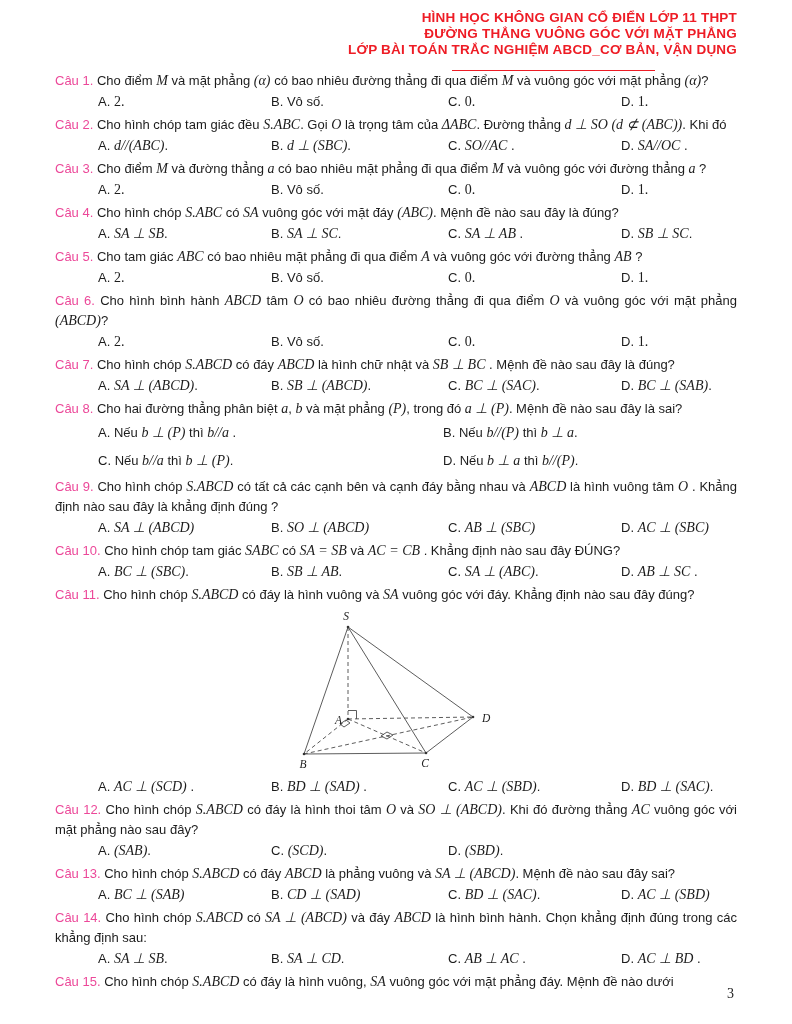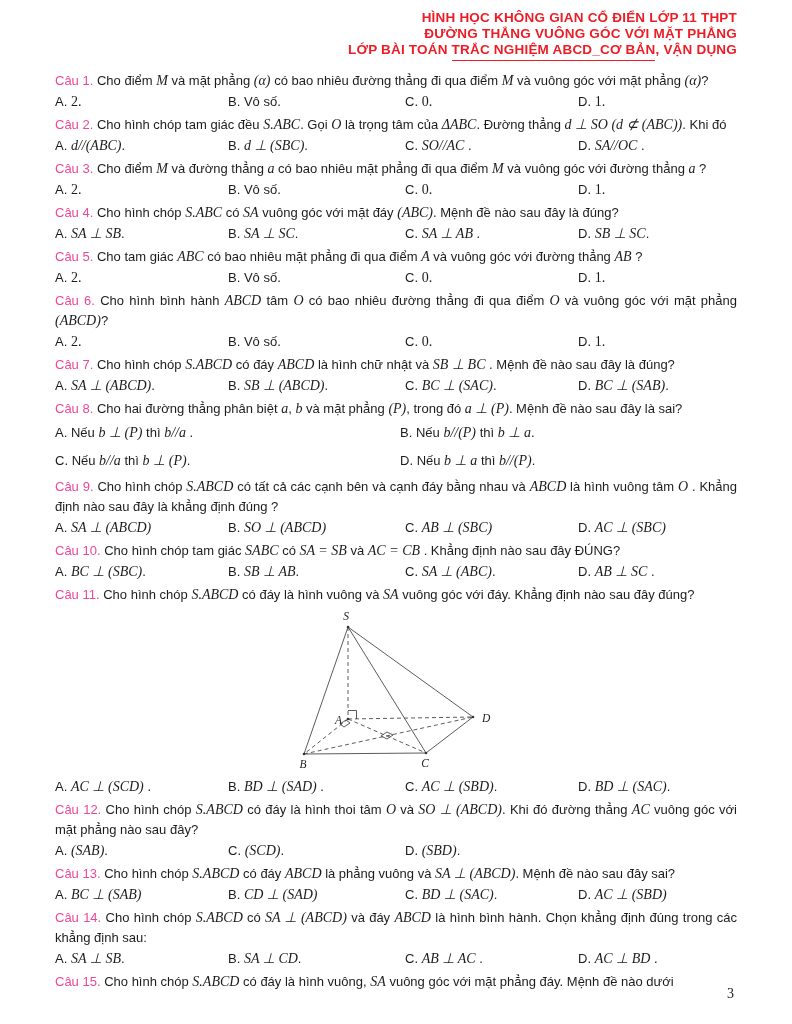--- a/index.html
+++ b/index.html
@@ -4,31 +4,31 @@
 <style>
   html,body{margin:0;padding:0;}
   body{
     width:792px;height:1024px;overflow:hidden;background:#ffffff;
     font-family:"Liberation Sans",sans-serif;font-size:13px;color:#1c1c1c;
     position:relative;
   }
   .page{padding:10px 55px 0 55px;position:relative;height:1014px;box-sizing:border-box;}
   header{text-align:right;margin-bottom:13px;}
   .hline{color:#ee1c25;font-weight:bold;font-size:13.5px;line-height:16px;letter-spacing:.2px;}
-  .uline{border-bottom:1.5px solid #ee1c25;padding-bottom:3px;}
+  .uline{border-bottom:1.5px solid #ee1c25;padding-bottom:13px;}
   .question{margin:0 0 2px 0;}
   .qtext{text-align:justify;margin:2px 0 0 0;line-height:20px;}
   .qlabel{color:#ec4899;font-weight:normal;}
   .math{font-family:"Liberation Serif",serif;font-style:italic;font-size:14px;}
   .mnum{font-family:"Liberation Serif",serif;font-size:14px;}
   .opts{display:grid;line-height:22px;margin:0;}
   .cols4{grid-template-columns:173px 177px 173px 1fr;}
   .cols2{grid-template-columns:345px 1fr;}
   .cols2 .opt{line-height:28px;}
-  .opt{white-space:nowrap;overflow:visible;}
+  .opt{white-space:nowrap;overflow:visible;margin-left:43px;}
   .okey{font-family:"Liberation Sans",sans-serif;}
   .figwrap{text-align:center;margin:2px 0 0 0;}
   .figwrap svg{display:inline-block;}
   .page-number{
     position:absolute;right:58px;bottom:12px;
     font-family:"Liberation Serif",serif;font-size:14px;color:#1c1c1c;
   }
 </style>
 </head>
 <body>

